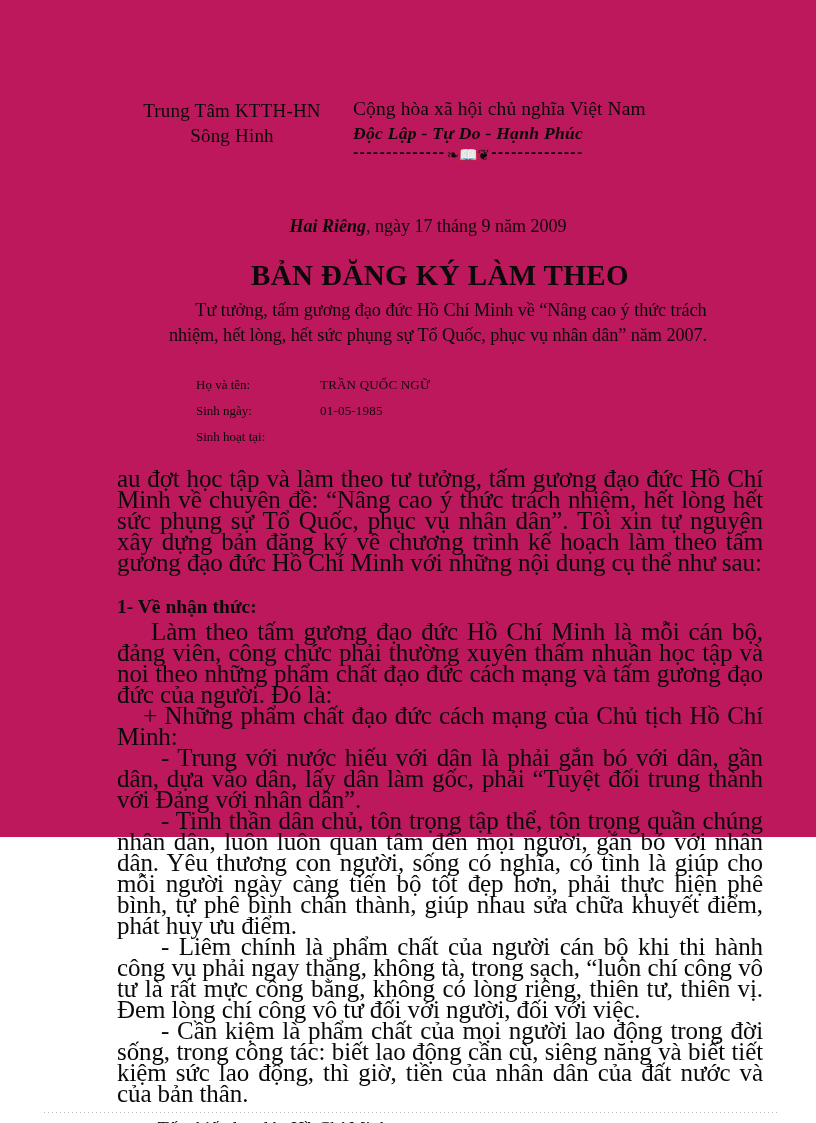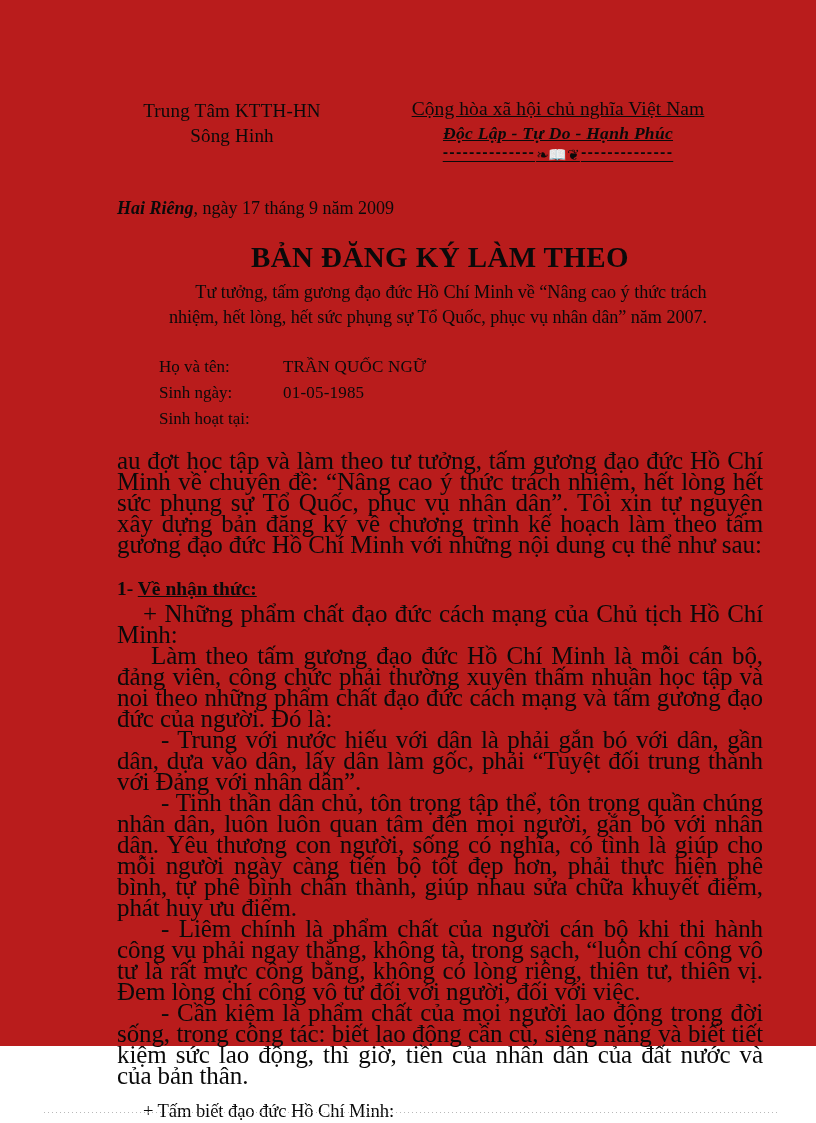--- a/index.html
+++ b/index.html
@@ -13,22 +13,22 @@
     position: relative;
     font-family: "Liberation Serif", "DejaVu Serif", serif;
     color: #0a0a0a;
     overflow: hidden;
   }
 
   .page {
     position: absolute;
     left: 0; top: 0;
     width: 816px;
-    height: 1046px;
-    background: #b91c1c;
+    height: 837px;
+    background: #be185d;
   }
 
   .content {
     position: absolute;
     left: 117px;
     top: 96px;
     width: 646px;
   }
 
   
@@ -47,23 +47,22 @@
   .org-line2 {
     font-size: 19px;
     line-height: 25px;
     letter-spacing: 0.2px;
     white-space: nowrap;
   }
   .org-line2 { }
 
   .national-block {
     flex: 1;
-    text-align: center;
+    text-align: left;
     padding-left: 6px;
-    text-decoration: underline;
   }
   .nation-line {
     font-size: 19.5px;
     line-height: 25px;
     letter-spacing: 0.1px;
     white-space: nowrap;
   }
   .motto-line {
     font-size: 17.5px;
     line-height: 24px;
@@ -88,22 +87,22 @@
     top: -3px;
   }
   .divider-orn {
     font-size: 15px;
     letter-spacing: 0px;
     padding: 0 1px;
   }
 
   
   .date-row {
-    margin-top: 31px;
-    text-align: left;
+    margin-top: 49px;
+    text-align: center;
     padding-right: 24px;
     font-size: 18px;
     line-height: 24px;
     white-space: nowrap;
   }
   .date-place {
     font-style: italic;
     font-weight: bold;
     font-size: 18px;
   }
@@ -134,22 +133,22 @@
   }
   .doc-subtitle .sub-l2 {
     display: block;
     text-align: left;
     margin-left: -4px;
   }
 
   
   .person-info {
     margin-top: 24px;
-    margin-left: 42px;
-    font-size: 17px;
+    margin-left: 79px;
+    font-size: 13px;
     line-height: 26px;
   }
   .info-row {
     display: flex;
     flex-direction: row;
   }
   .info-label {
     width: 124px;
     white-space: nowrap;
   }
@@ -169,21 +168,21 @@
   }
   .body-para.tight { margin-top: 0; }
 
   .section-head {
     margin-top: 20px;
     font-size: 19.5px;
     font-weight: bold;
     line-height: 28px;
   }
   .section-head .num { }
-  .section-head .ul { text-decoration: underline; }
+  .section-head .ul { }
 
   .indent-1 { text-indent: 34px; }
   .indent-2 { text-indent: 26px; }
   .indent-3 { text-indent: 44px; }
 
   .plain-line {
     font-size: 18.6px;
     line-height: 26.5px;
     letter-spacing: -0.1px;
   }
@@ -246,22 +245,22 @@
       </div>
     </div>
 
     <div class="body-para">au đợt học tập và làm theo tư tưởng, tấm gương đạo đức Hồ Chí Minh về chuyên đề: “Nâng cao ý thức trách nhiệm, hết lòng hết sức phụng sự Tổ Quốc, phục vụ nhân dân”. Tôi xin tự nguyện xây dựng bản đăng ký về chương trình kế hoạch làm theo tấm gương đạo đức Hồ Chí Minh với những nội dung cụ thể như sau:</div>
 
     <div class="section-head">
       <span class="num">1-</span>
       <span class="ul">Về nhận thức:</span>
     </div>
 
+    <div class="body-para tight indent-1">Làm theo tấm gương đạo đức Hồ Chí Minh là mỗi cán bộ, đảng viên, công chức phải thường xuyên thấm nhuần học tập và noi theo những phẩm chất đạo đức cách mạng và tấm gương đạo đức của người. Đó là:</div>
     <div class="body-para tight indent-2">+ Những phẩm chất đạo đức cách mạng của Chủ tịch Hồ Chí Minh:</div>
-    <div class="body-para tight indent-1">Làm theo tấm gương đạo đức Hồ Chí Minh là mỗi cán bộ, đảng viên, công chức phải thường xuyên thấm nhuần học tập và noi theo những phẩm chất đạo đức cách mạng và tấm gương đạo đức của người. Đó là:</div>
     <div class="body-para tight indent-3">- Trung với nước hiếu với dân là phải gắn bó với dân, gần dân, dựa vào dân, lấy dân làm gốc, phải “Tuyệt đối trung thành với Đảng với nhân dân”.</div>
     <div class="body-para tight indent-3">- Tinh thần dân chủ, tôn trọng tập thể, tôn trọng quần chúng nhân dân, luôn luôn quan tâm đến mọi người, gắn bó với nhân dân. Yêu thương con người, sống có nghĩa, có tình là giúp cho mỗi người ngày càng tiến bộ tốt đẹp hơn, phải thực hiện phê bình, tự phê bình chân thành, giúp nhau sửa chữa khuyết điểm, phát huy ưu điểm.</div>
     <div class="body-para tight indent-3">- Liêm chính là phẩm chất của người cán bộ khi thi hành công vụ phải ngay thẳng, không tà, trong sạch, “luôn chí công vô tư là rất mực công bằng, không có lòng riêng, thiên tư, thiên vị. Đem lòng chí công vô tư đối với người, đối với việc.</div>
     <div class="body-para tight indent-3">- Cần kiệm là phẩm chất của mọi người lao động trong đời sống, trong công tác: biết lao động cần cù, siêng năng và biết tiết kiệm sức lao động, thì giờ, tiền của nhân dân của đất nước và của bản thân.</div>
 
     <div class="gap-sm"></div>
     <div class="plain-line indent-2">+ Tấm biết đạo đức Hồ Chí Minh:</div>
 
   </div>
 

